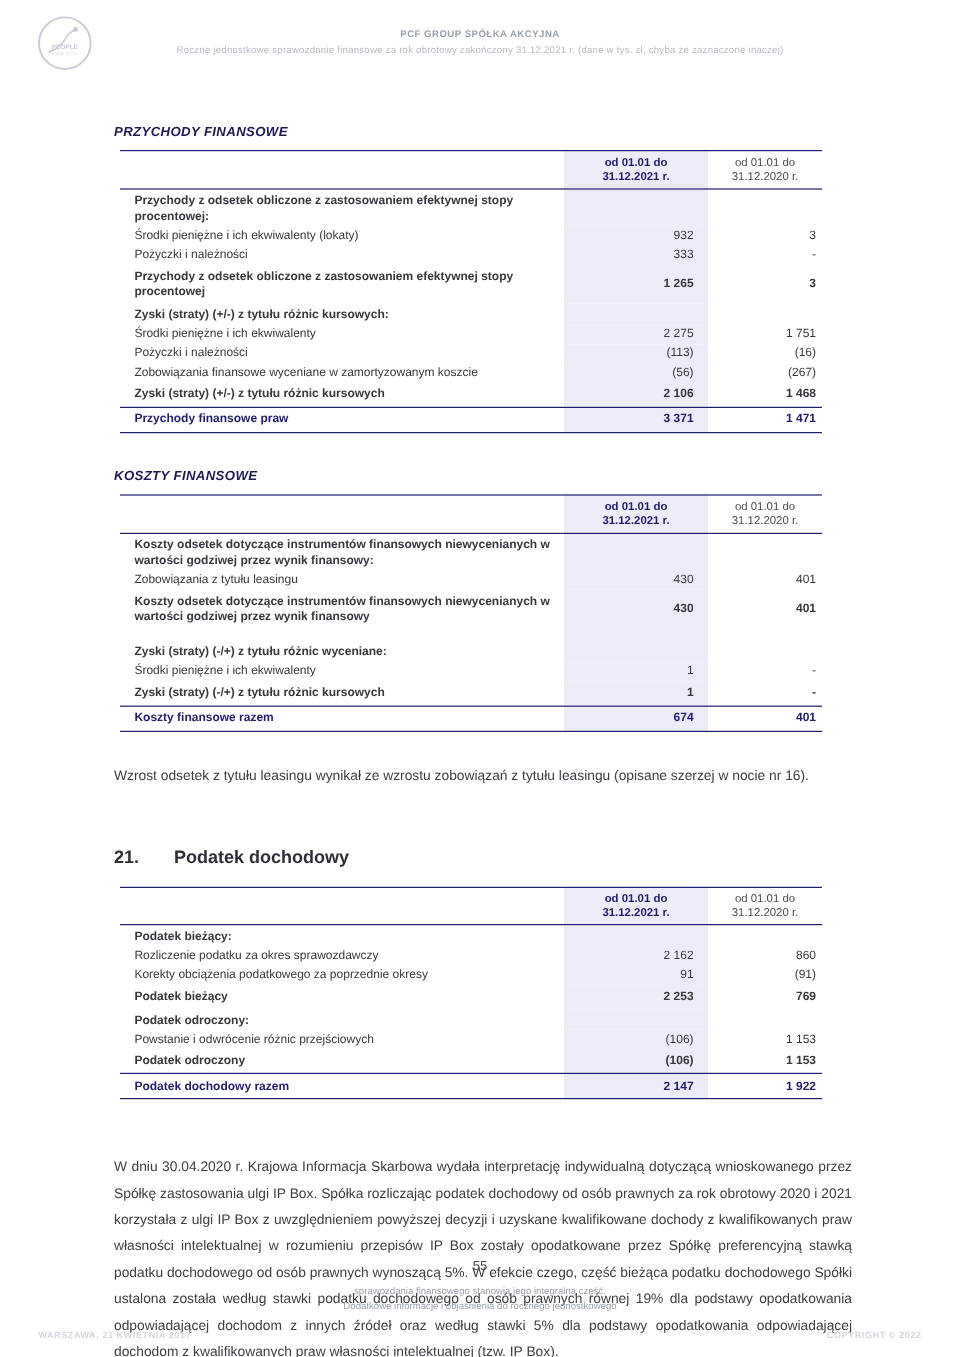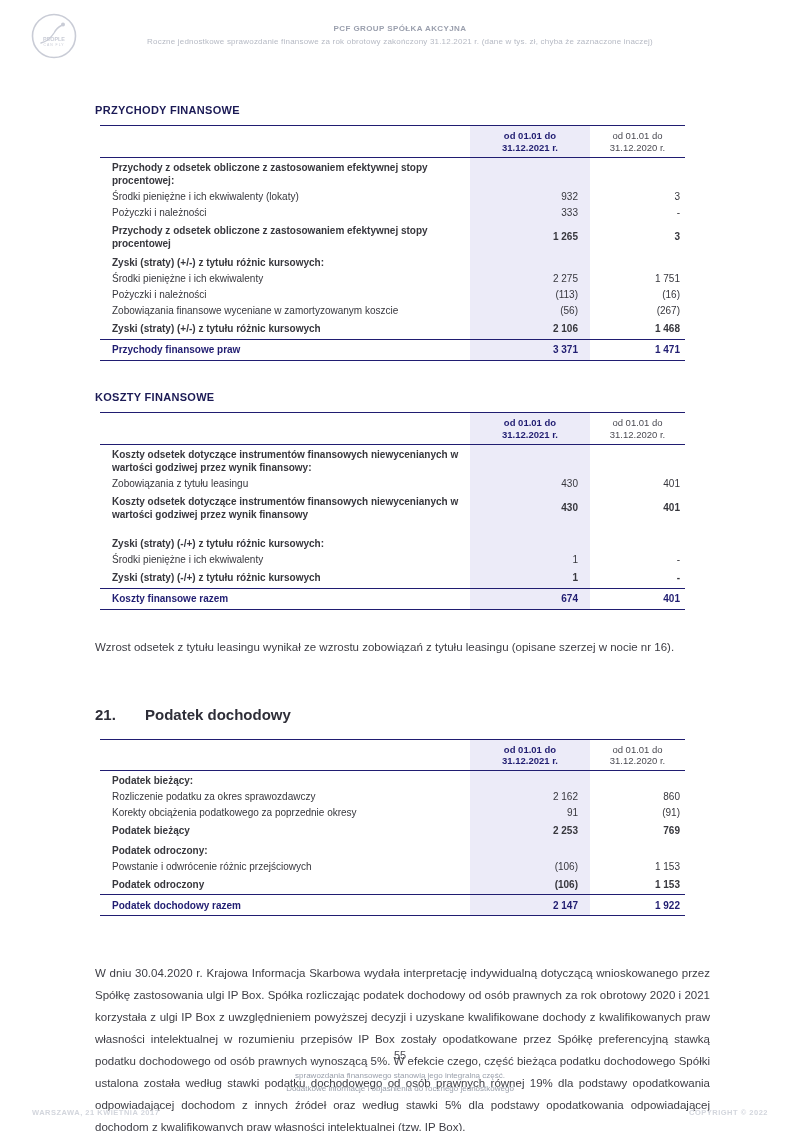--- a/index.html
+++ b/index.html
@@ -15,21 +15,21 @@
     margin:0 auto; overflow:hidden;
   }
   
   .doc-header{position:relative;padding-top:24px;height:46px;}
   .logo{position:absolute;left:30px;top:12px;width:48px;height:48px;}
   .head-center{text-align:center;width:620px;margin:0 auto;}
   .company{font-size:8px;font-weight:bold;color:#9ba0ae;letter-spacing:.4px;margin-bottom:4px;}
   .subtitle{font-size:8px;color:#b6bac4;letter-spacing:.2px;}
   
   .sec-title{font-size:11px;font-weight:bold;color:#1b1a55;letter-spacing:.3px;
-    margin:34px 13px 9px 95px;}
+    margin:34px 13px 9px 95px;font-style:italic;}
   .sec-title.second{margin-top:30px;}
   
   table.fin-table{border-collapse:collapse;table-layout:fixed;width:585px;
     margin-left:100px;font-size:10px;color:#37373d;}
   .fin-table thead tr{border-top:1px solid var(--navy);border-bottom:1px solid var(--navy);}
   .fin-table th{font-size:9.5px;line-height:1.25;padding:4px 0 3px;vertical-align:middle;text-align:center;}
   .fin-table th.lbl{background:transparent;}
   .fin-table th.c2021{background:var(--hl);color:var(--navy);font-weight:bold;}
   .fin-table th.c2020{color:#4a4a52;font-weight:normal;}
   .fin-table td{padding:1.5px 0;vertical-align:middle;line-height:1.3;}
@@ -178,21 +178,21 @@
           <td class="lbl">Koszty odsetek dotyczące instrumentów finansowych niewycenianych w wartości godziwej przez wynik finansowy</td>
           <td class="val c2021">430</td>
           <td class="val c2020">401</td>
         </tr>
         <tr class="row-spacer">
           <td class="lbl"></td>
           <td class="val c2021"></td>
           <td class="val c2020"></td>
         </tr>
         <tr class="row-header">
-          <td class="lbl">Zyski (straty) (-/+) z tytułu różnic kursowych:</td>
+          <td class="lbl">Zyski (straty) (-/+) z tytułu różnic wyceniane:</td>
           <td class="val c2021"></td>
           <td class="val c2020"></td>
         </tr>
         <tr class="row-item">
           <td class="lbl">Środki pieniężne i ich ekwiwalenty</td>
           <td class="val c2021">1</td>
           <td class="val c2020">-</td>
         </tr>
         <tr class="row-bold">
           <td class="lbl">Zyski (straty) (-/+) z tytułu różnic kursowych</td>

